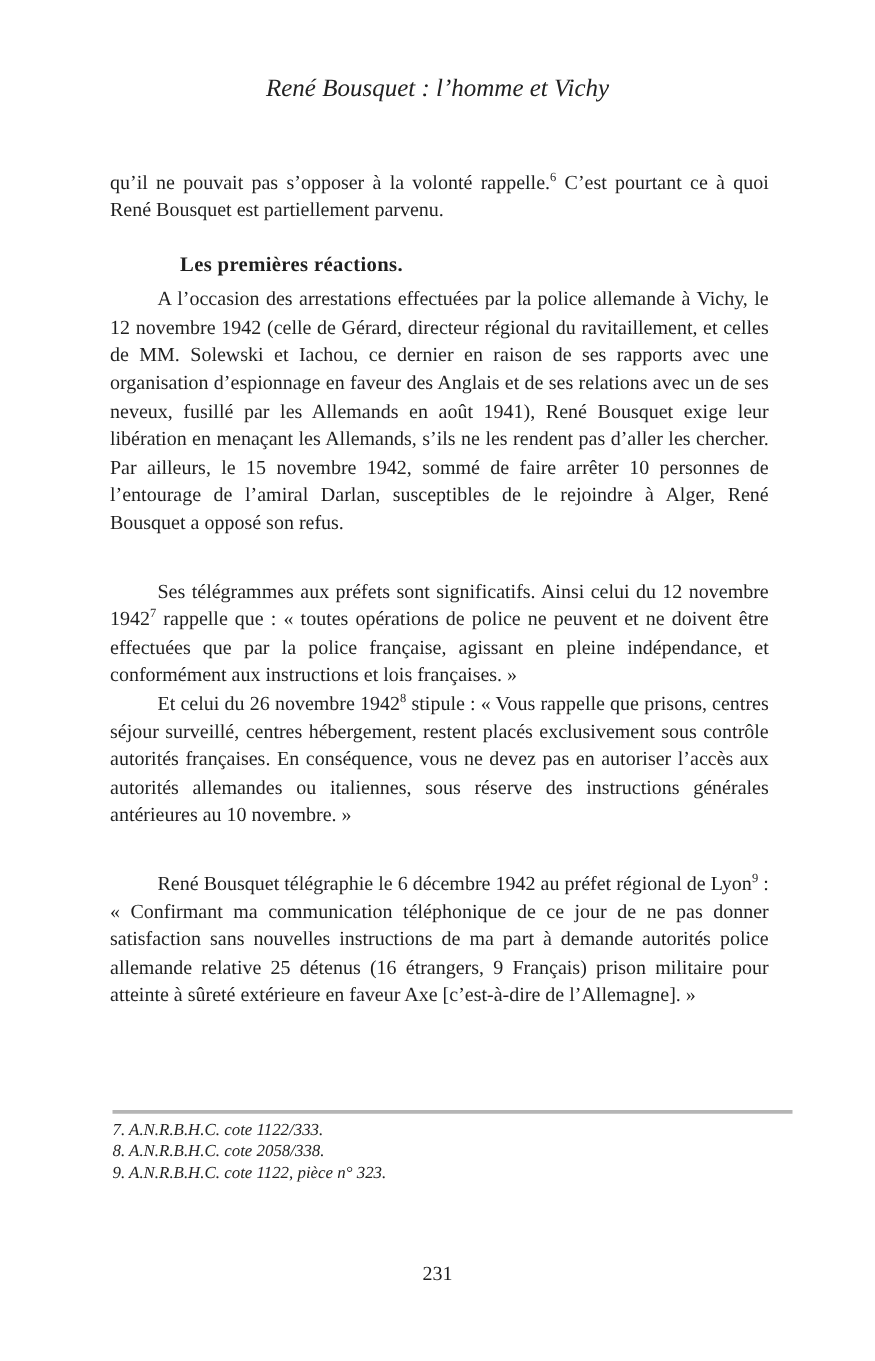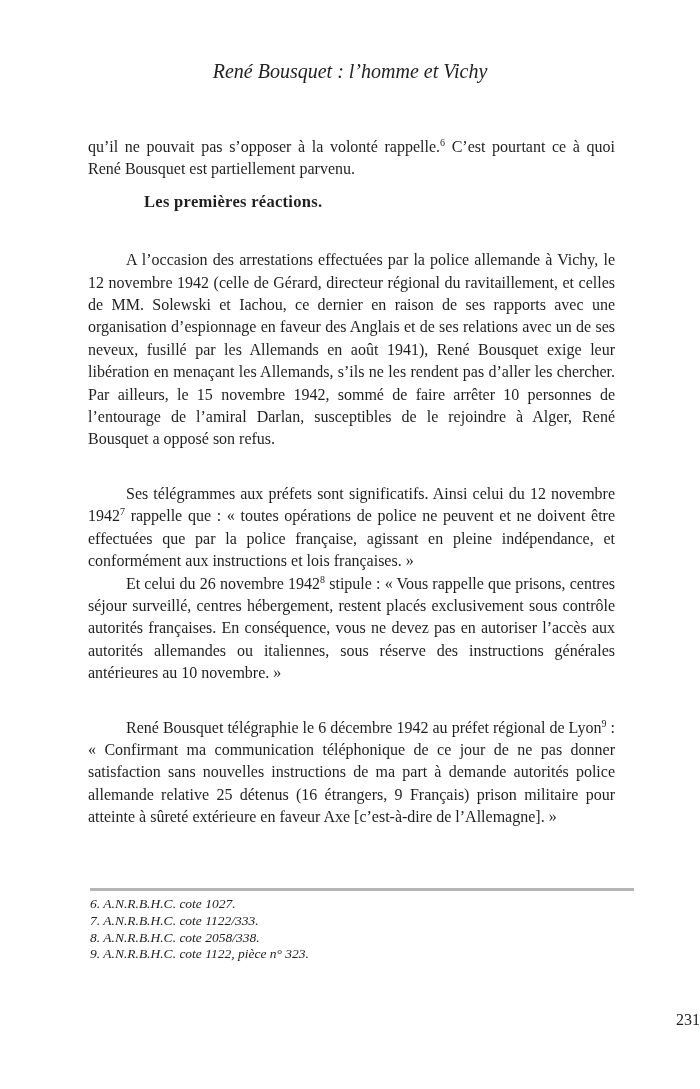--- a/index.html
+++ b/index.html
@@ -32,23 +32,23 @@
     left: 88px;
     width: 527px;
     font-size: 16px;
     line-height: 22.4px;
     text-align: justify;
     hyphens: none;
   }
   .para { margin: 0; }
   .para.indent { text-indent: 38px; }
   .gap { margin-top: 32px; }
-  .gap-sm { margin-top: 36px; }
+  .gap-sm { margin-top: 6px; }
   .section-heading {
-    margin: 10px 0 0 56px;
+    margin: 20px 0 0 56px;
     font-size: 16.5px;
     font-weight: bold;
     letter-spacing: 0.3px;
     text-align: left;
     line-height: 22.4px;
   }
   .note-ref {
     vertical-align: super;
     font-size: 10px;
     line-height: 0;
@@ -68,21 +68,21 @@
     font-style: italic;
     font-size: 13.5px;
     line-height: 16.8px;
     color: #222222;
   }
   .folio {
     position: absolute;
     top: 1011px;
     left: 0;
     width: 100%;
-    text-align: right;
+    text-align: center;
     font-size: 16px;
     color: #1f1f1f;
   }
 </style>
 </head>
 <body>
 
 <div class="page">
 
   <div class="running-head">René Bousquet : l’homme et Vichy</div>
@@ -98,21 +98,20 @@
     <p class="para indent gap"><span>Ses télégrammes aux préfets sont significatifs. Ainsi celui du 12 novembre 1942</span><span class="note-ref">7</span><span> rappelle que : « toutes opérations de police ne peuvent et ne doivent être effectuées que par la police française, agissant en pleine indépendance, et conformément aux instructions et lois françaises. »</span></p>
 
     <p class="para indent"><span>Et celui du 26 novembre 1942</span><span class="note-ref">8</span><span> stipule : « Vous rappelle que prisons, centres séjour surveillé, centres hébergement, restent placés exclusivement sous contrôle autorités françaises. En conséquence, vous ne devez pas en autoriser l’accès aux autorités allemandes ou italiennes, sous réserve des instructions générales antérieures au 10 novembre. »</span></p>
 
     <p class="para indent gap"><span>René Bousquet télégraphie le 6 décembre 1942 au préfet régional de Lyon</span><span class="note-ref">9</span><span> : « Confirmant ma communication téléphonique de ce jour de ne pas donner satisfaction sans nouvelles instructions de ma part à demande autorités police allemande relative 25 détenus (16 étrangers, 9 Français) prison militaire pour atteinte à sûreté extérieure en faveur Axe [c’est-à-dire de l’Allemagne]. »</span></p>
 
   </div>
 
   <div class="footnotes">
     <div class="fn-rule"></div>
-    <div class="footnote">6. A.N.R.B.H.C. cote 1027.</div>
     <div class="footnote">7. A.N.R.B.H.C. cote 1122/333.</div>
     <div class="footnote">8. A.N.R.B.H.C. cote 2058/338.</div>
     <div class="footnote">9. A.N.R.B.H.C. cote 1122, pièce n° 323.</div>
   </div>
 
   <div class="folio">231</div>
 
 </div>
 
 </body></html>

